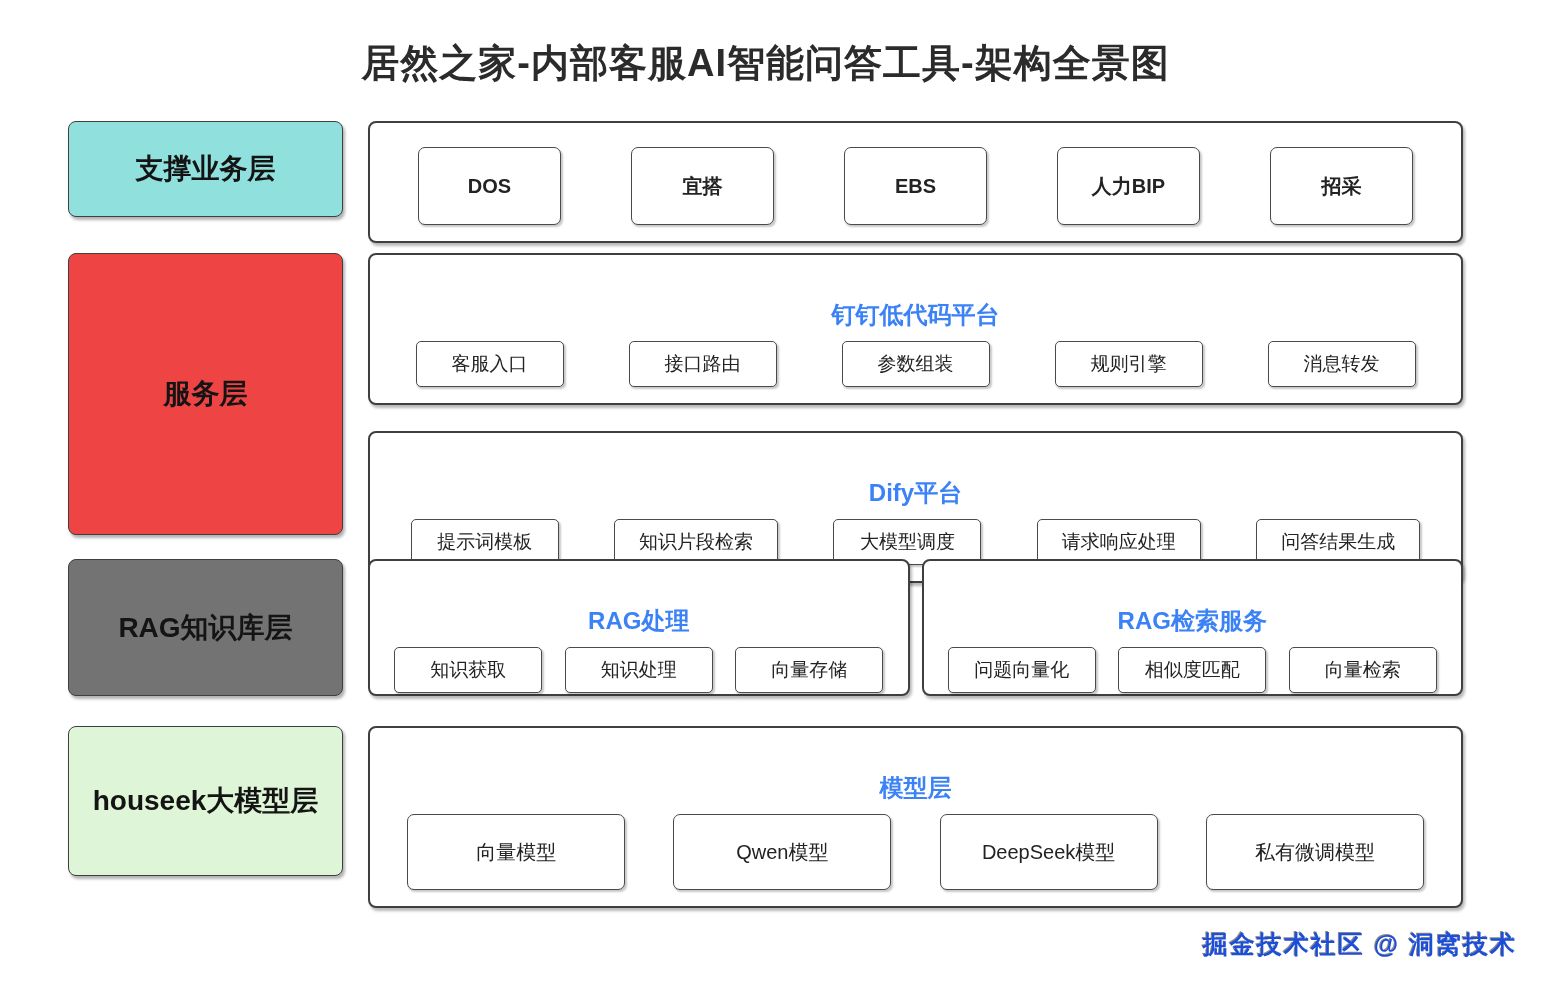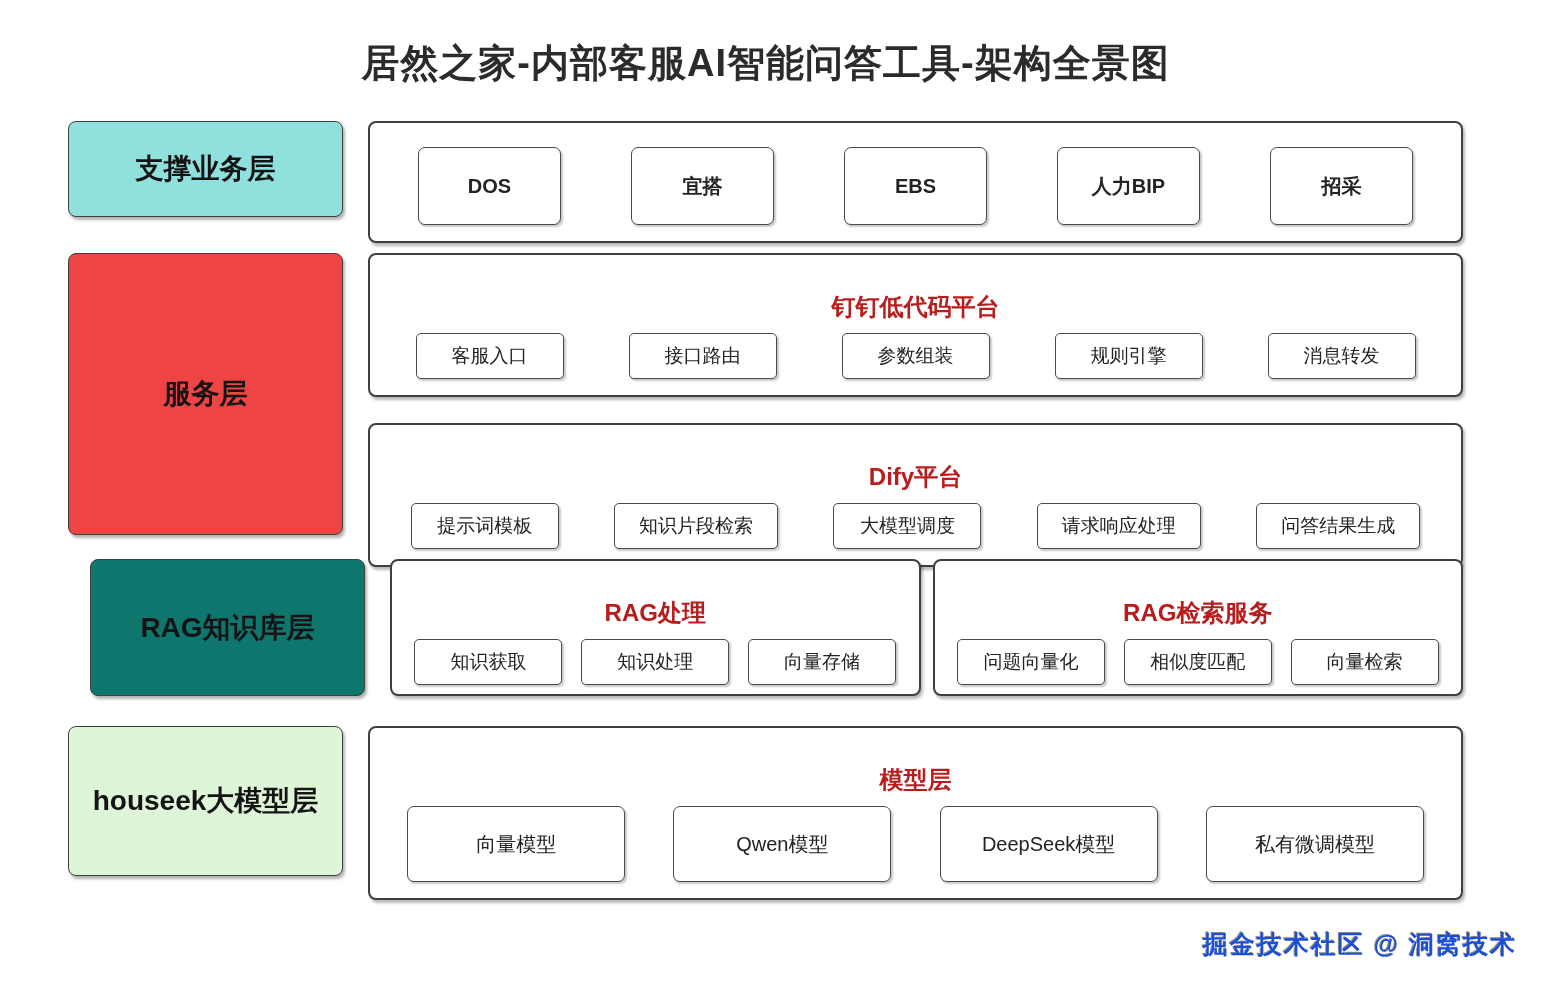--- a/index.html
+++ b/index.html
@@ -35,22 +35,22 @@
   .group {
     flex: 1;
     background: #ffffff;
     border: 2px solid #3f3f3f; border-radius: 8px;
     box-shadow: 2px 3px 3px rgba(0,0,0,0.28);
     display: flex; flex-direction: column;
     padding: 24px 20px 16px 20px;
   }
   .group-title {
     text-align: center;
-    font-size: 24px; font-weight: bold; color: #b91c1c;
-    margin: 12px 0 10px 0;
+    font-size: 24px; font-weight: bold; color: #3b82f6;
+    margin: 20px 0 10px 0;
   }
   .items {
     flex: 1;
     display: flex; align-items: center; justify-content: space-around;
     gap: 14px;
   }
   .item {
     background: #ffffff;
     border: 1.5px solid #4a4a4a; border-radius: 5px;
     box-shadow: 1.5px 2px 2px rgba(0,0,0,0.22);
@@ -70,21 +70,21 @@
     padding: 10px 26px;
   }
 
   .row-support { height: 96px; }
   .row-service { height: 282px; margin-bottom: 24px; }
   .row-rag { height: 137px; margin-bottom: 30px; }
   .row-model { height: 150px; margin-bottom: 0; }
 
   .bg-teal { background: #90e0dd; }
   .bg-pink { background: #ef4444; }
-  .bg-lavender { background: #0f766e; margin-left: 22px; }
+  .bg-lavender { background: #737373; }
   .bg-green { background: #dff5d7; }
 
   .watermark {
     position: absolute; right: 26px; bottom: 26px;
     font-size: 25px; font-weight: bold;
     color: #1d4ed8;
     text-shadow: 1px 1px 0 #ffffff, -1px -1px 0 #8b8b8b;
     letter-spacing: 2px;
   }
 </style>

